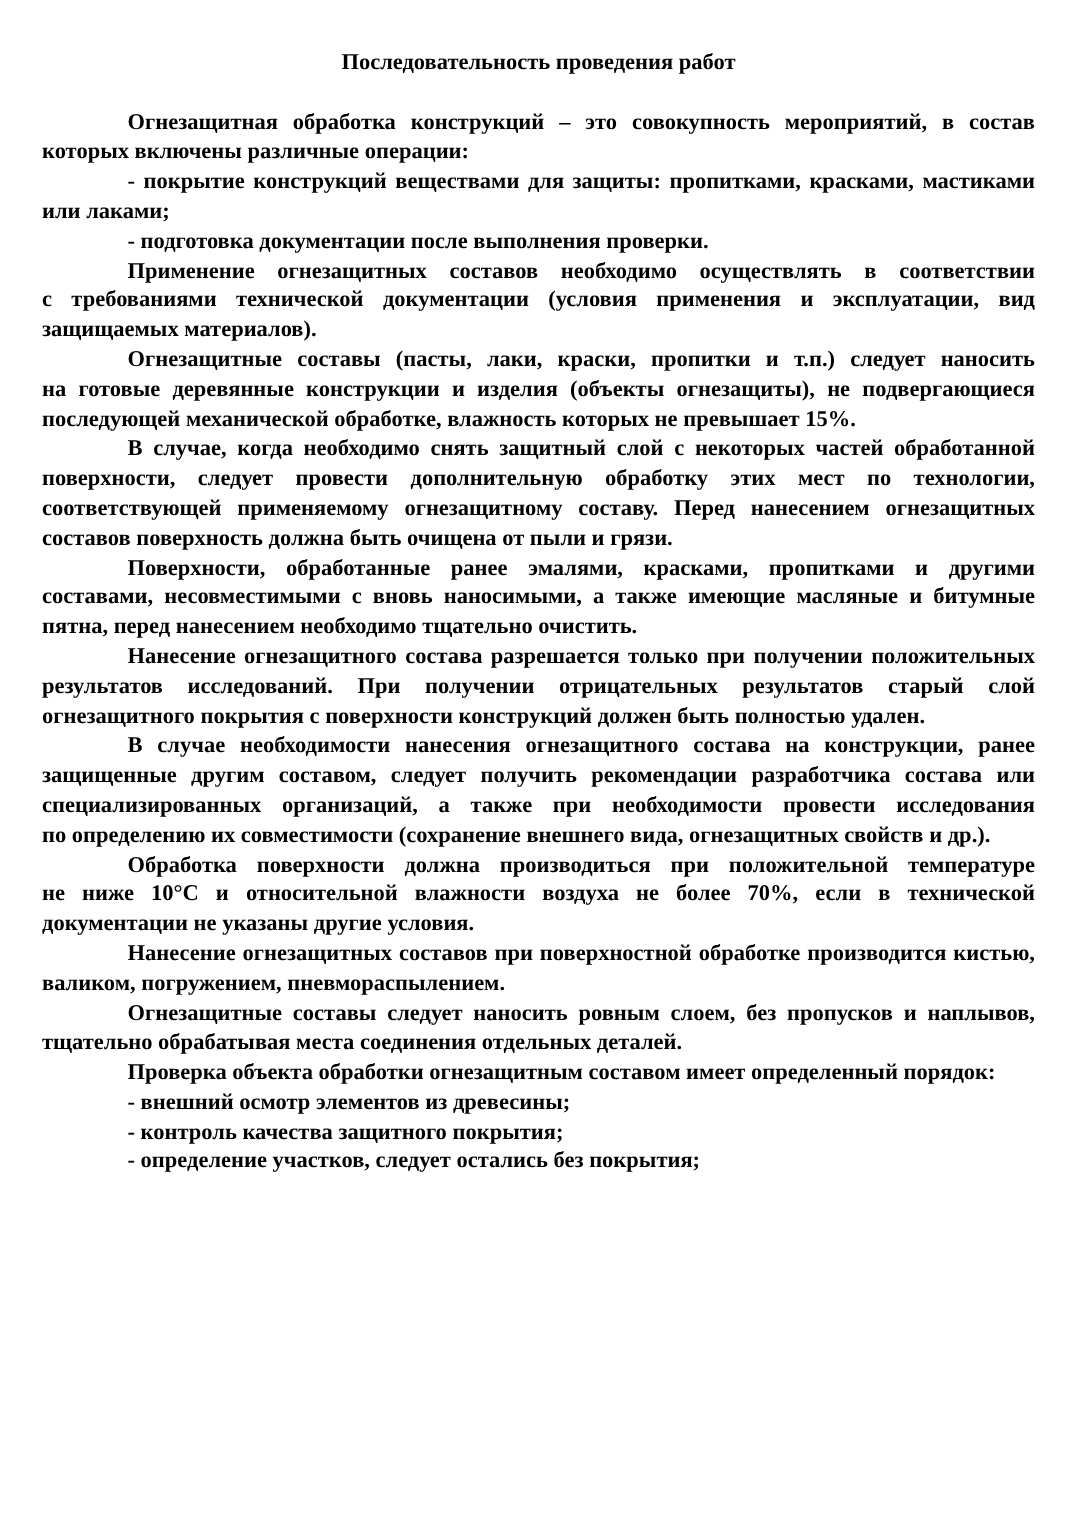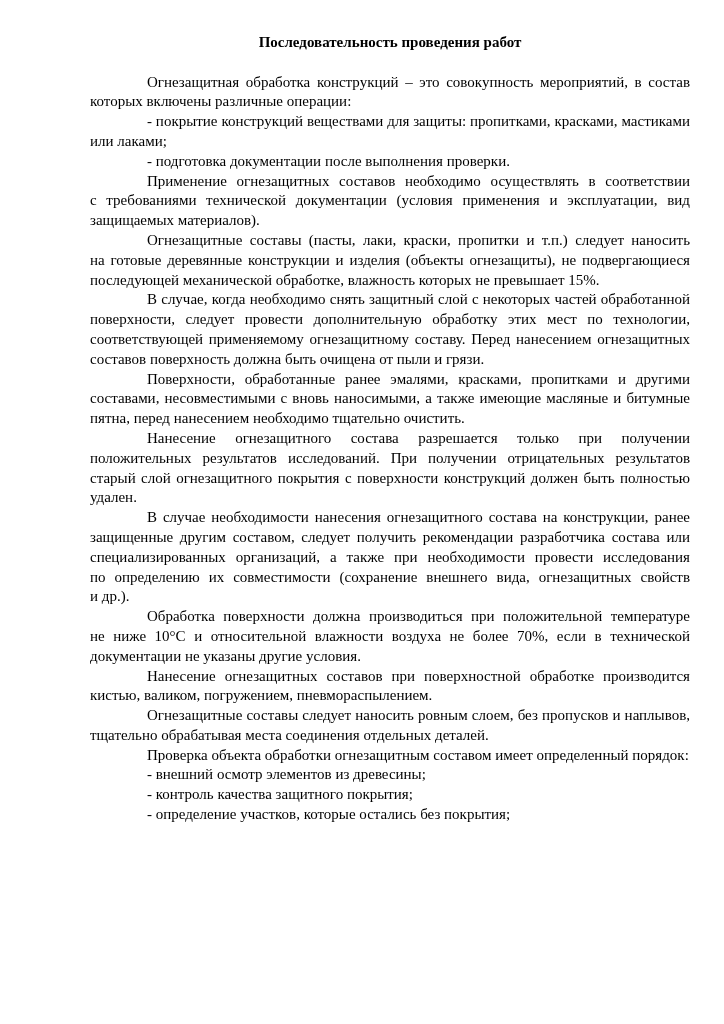--- a/index.html
+++ b/index.html
@@ -10,38 +10,39 @@
   .page {
     position: relative;
     width: 724px;
     height: 1024px;
     box-sizing: border-box;
     background: #ffffff;
     color: #000000;
     font-family: "Liberation Serif", "DejaVu Serif", serif;
     font-size: 15px;
     line-height: 19.8px;
-    padding: 33px 34px 0 90px;
+    padding: 33px 34px 0 28px;
     overflow: hidden;
   }
   .doc-heading {
     font-size: 15px;
     font-weight: bold;
     text-align: center;
     margin: 0 0 19.8px 0;
     line-height: 19.8px;
   }
   .doc-heading.mid {
     margin: 19.8px 0 19.8px 0;
   }
   .para {
     margin: 0;
     text-indent: 57px;
     text-align: justify;
     line-height: 19.8px;
+    font-weight: bold;
   }
 </style>
 </head>
 <body>
 
 <div class="page">
 
   <h1 class="doc-heading">Последовательность проведения работ</h1>
 
   <div>
@@ -57,16 +58,16 @@
       <p class="para">Обработка поверхности должна производиться при положительной температуре не&nbsp;ниже 10°С и относительной влажности воздуха не&nbsp;более 70%, если в технической документации не указаны другие условия.</p>
       <p class="para">Нанесение огнезащитных составов при поверхностной обработке производится кистью, валиком, погружением, пневмораспылением.</p>
       <p class="para">Огнезащитные составы следует наносить ровным слоем, без пропусков и&nbsp;наплывов, тщательно обрабатывая места соединения отдельных деталей.</p>
     </div>
 
 
   <div>
       <p class="para">Проверка объекта обработки огнезащитным составом имеет определенный порядок:</p>
       <p class="para">- внешний осмотр элементов из древесины;</p>
       <p class="para">- контроль качества защитного покрытия;</p>
-      <p class="para">- определение участков, которые остались без покрытия;</p>
+      <p class="para">- определение участков, следует остались без покрытия;</p>
     </div>
 
 </div>
 
 </body></html>

